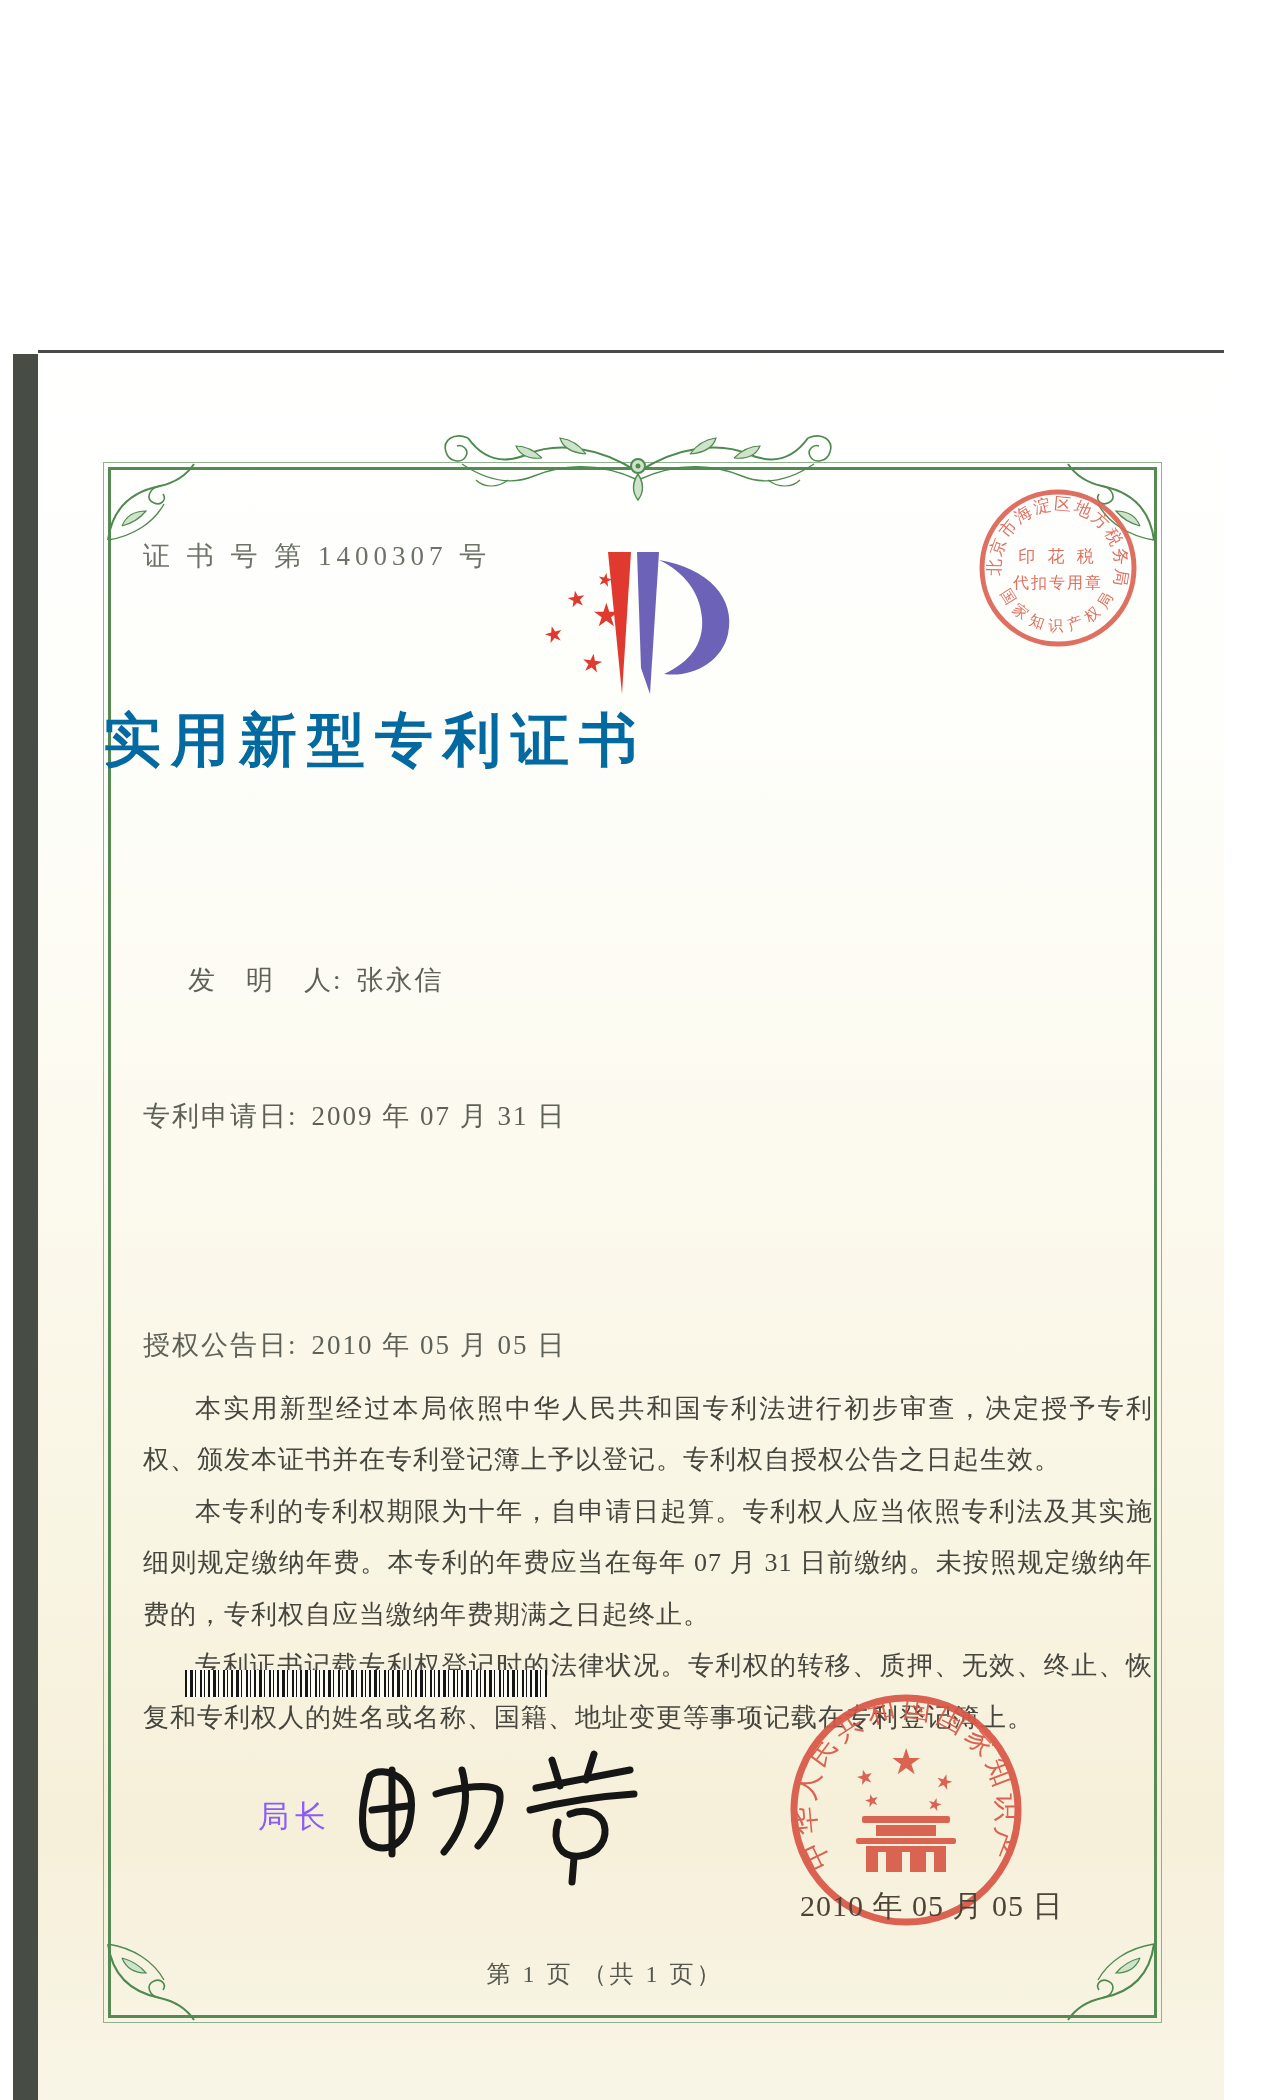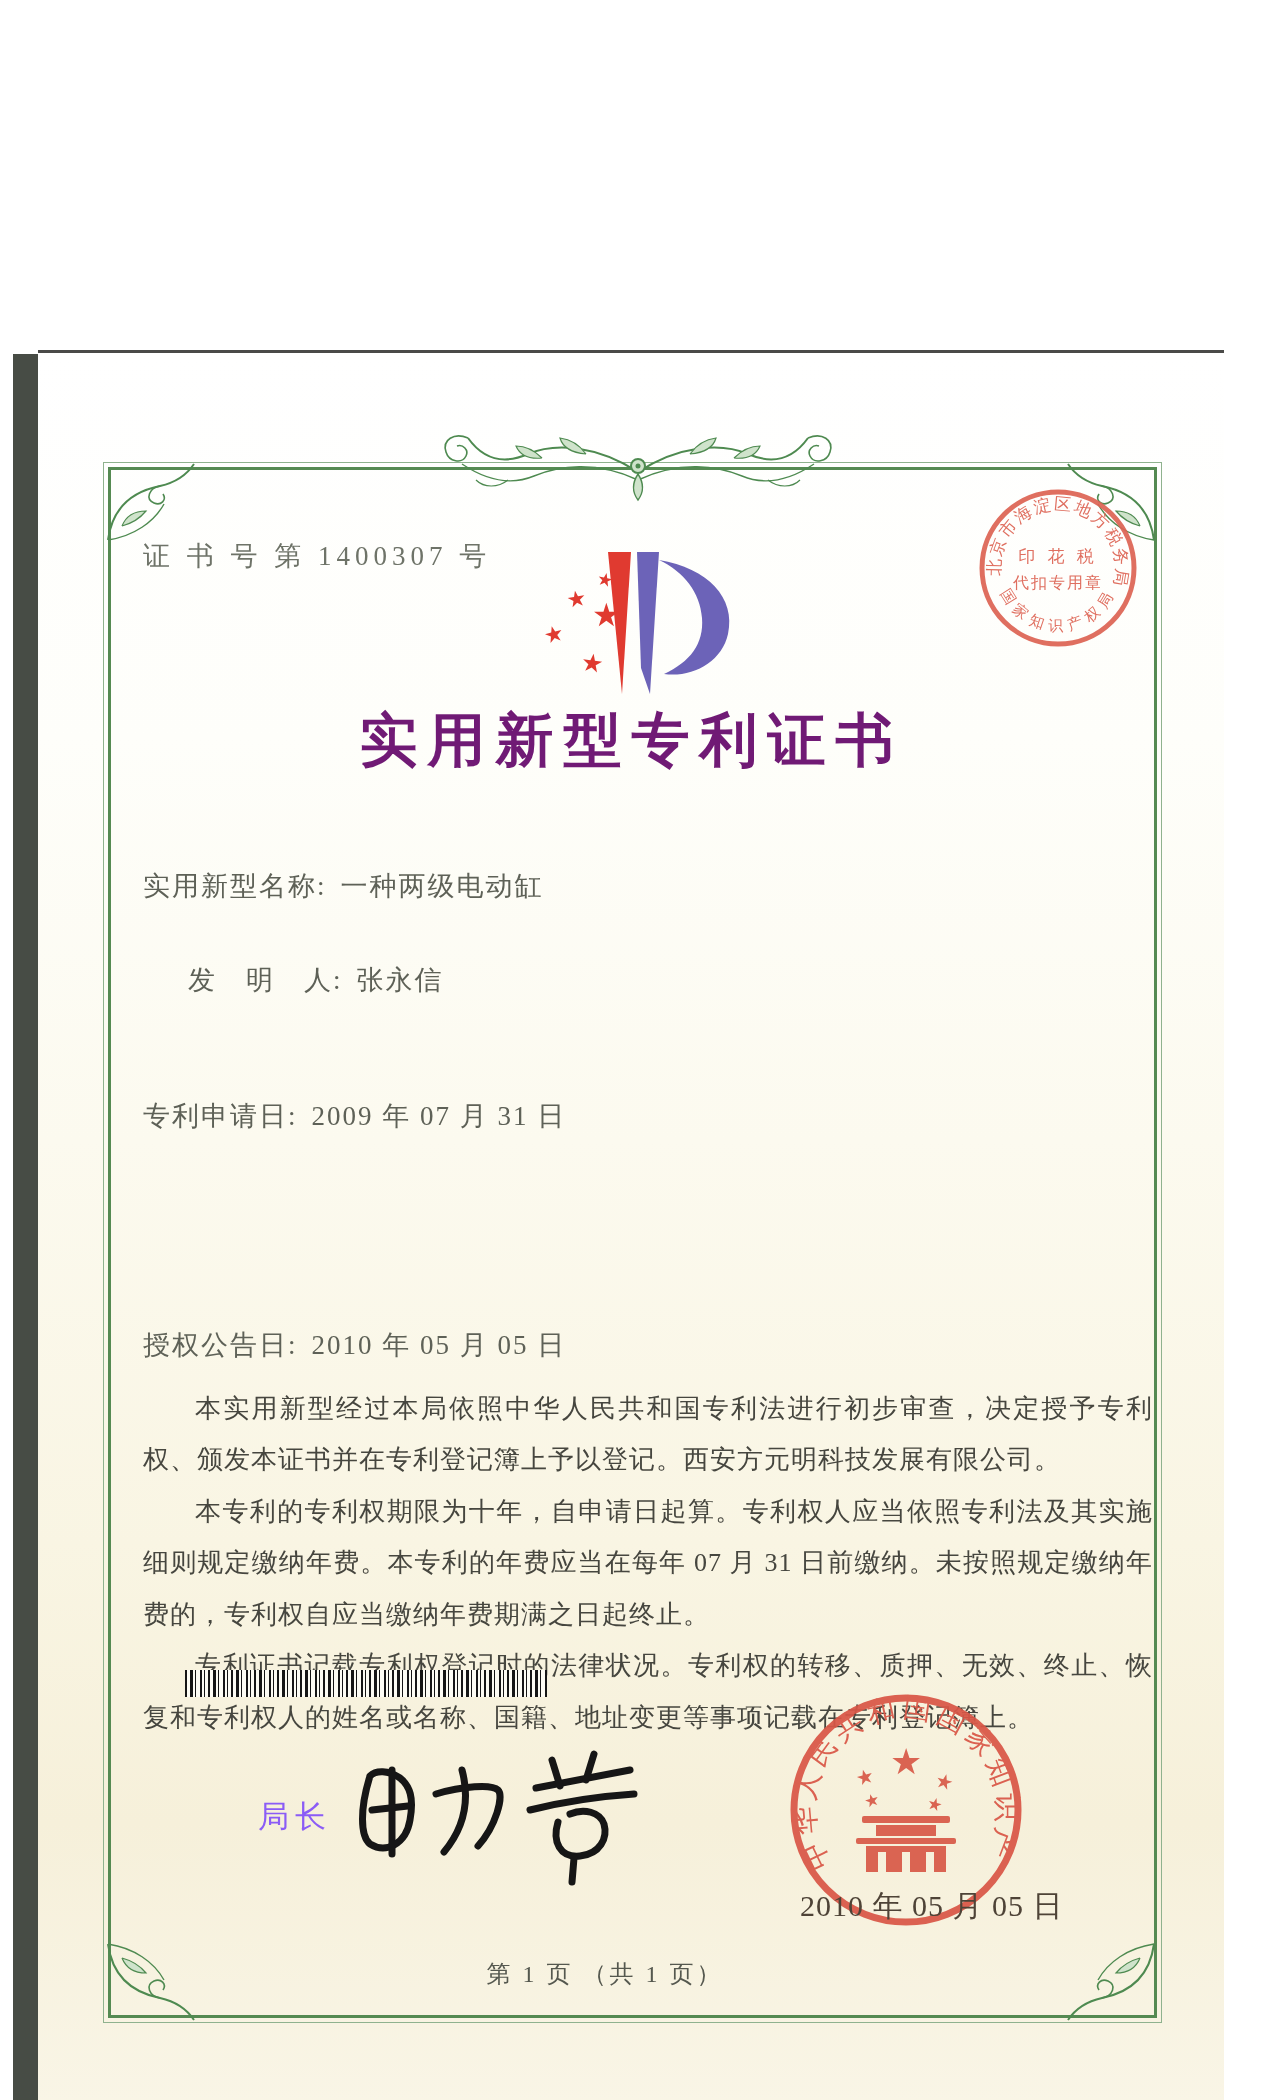--- a/index.html
+++ b/index.html
@@ -24,22 +24,22 @@
   #ornament-top{left:428px;top:424px;width:420px;height:84px;}
   .corner{width:100px;height:86px;}
   #corner-tl{left:100px;top:460px;}
   #corner-tr{left:1062px;top:460px;transform:scaleX(-1);}
   #corner-bl{left:100px;top:1938px;transform:scaleY(-1);}
   #corner-br{left:1062px;top:1938px;transform:scale(-1,-1);}
 
   
   #cert-no{left:143px;top:538px;font-size:27px;letter-spacing:5px;color:#6e7368;}
   #sipo-logo{left:538px;top:548px;width:205px;height:158px;}
-  #title{left:103px;top:702px;width:1057px;text-align:center;font-size:58px;font-weight:bold;
-         letter-spacing:10px;color:#701a75;}
+  #title{left:103px;top:702px;width:1057px;font-size:58px;font-weight:bold;
+         letter-spacing:10px;color:#0369a1;}
 
   
   #tax-stamp{left:968px;top:478px;width:180px;height:180px;opacity:.92;}
 
   
   .field-row{left:143px;width:960px;font-size:27px;color:#5e6157;letter-spacing:2px;white-space:nowrap;}
   .field-row .lbl{margin-right:14px;}
   #row-0{top:868px;} #row-1{top:962px;margin-left:45px;} #row-2{top:1053px;} #row-3{top:1098px;}
   #row-4{top:1236px;} #row-5{top:1327px;}
 
@@ -165,35 +165,32 @@
     <text font-size="17" fill="#dd6353" letter-spacing="2">
       <textPath href="#taxTop" startOffset="2">北京市海淀区地方税务局</textPath>
     </text>
     <text font-size="15" fill="#dd6353" letter-spacing="6">
       <textPath href="#taxBottom" startOffset="10">国家知识产权局</textPath>
     </text>
     <text x="90" y="84" text-anchor="middle" font-size="17" letter-spacing="4" fill="#dd6353">印 花 税</text>
     <text x="90" y="110" text-anchor="middle" font-size="16" letter-spacing="2" fill="#dd6353">代扣专用章</text>
   </svg>
 
-  <div class="abs field-row" id="row-0">
-    <span class="lbl">实用新型名称:</span><span class="val">一种两级电动缸</span>
-  </div>
   <div class="abs field-row" id="row-1">
     <span class="lbl">发　明　人:</span><span class="val">张永信</span>
   </div>
   <div class="abs field-row" id="row-3">
     <span class="lbl">专利申请日:</span><span class="val">2009 年 07 月 31 日</span>
   </div>
   <div class="abs field-row" id="row-5">
     <span class="lbl">授权公告日:</span><span class="val">2010 年 05 月 05 日</span>
   </div>
 
   <div class="abs" id="body-text">
-    <p>本实用新型经过本局依照中华人民共和国专利法进行初步审查，决定授予专利权、颁发本证书并在专利登记簿上予以登记。西安方元明科技发展有限公司。</p>
+    <p>本实用新型经过本局依照中华人民共和国专利法进行初步审查，决定授予专利权、颁发本证书并在专利登记簿上予以登记。专利权自授权公告之日起生效。</p>
     <p>本专利的专利权期限为十年，自申请日起算。专利权人应当依照专利法及其实施细则规定缴纳年费。本专利的年费应当在每年 07 月 31 日前缴纳。未按照规定缴纳年费的，专利权自应当缴纳年费期满之日起终止。</p>
     <p>专利证书记载专利权登记时的法律状况。专利权的转移、质押、无效、终止、恢复和专利权人的姓名或名称、国籍、地址变更等事项记载在专利登记簿上。</p>
   </div>
 
   <div class="abs" id="barcode"></div>
 
   <div class="abs" id="sig-label">局长</div>
   <svg class="abs" id="sig-svg" viewBox="0 0 310 150">
     <g stroke="#161616" stroke-width="7" fill="none" stroke-linecap="round" stroke-linejoin="round">
       <path d="M30,34 C20,66 20,94 30,102 C46,112 66,102 70,78 C74,56 70,44 60,36 C48,28 36,28 30,34"></path>

